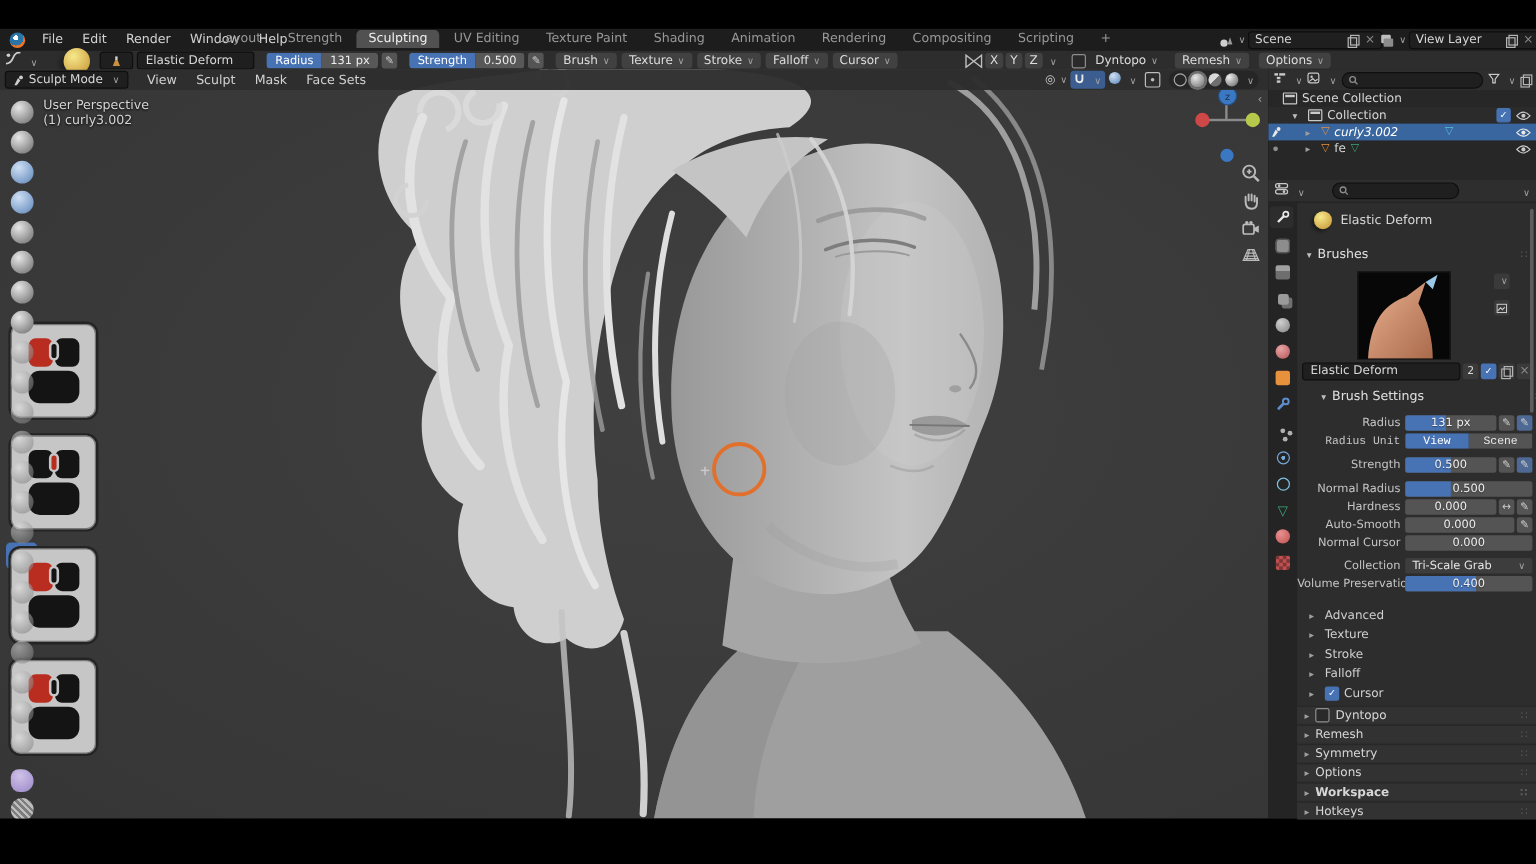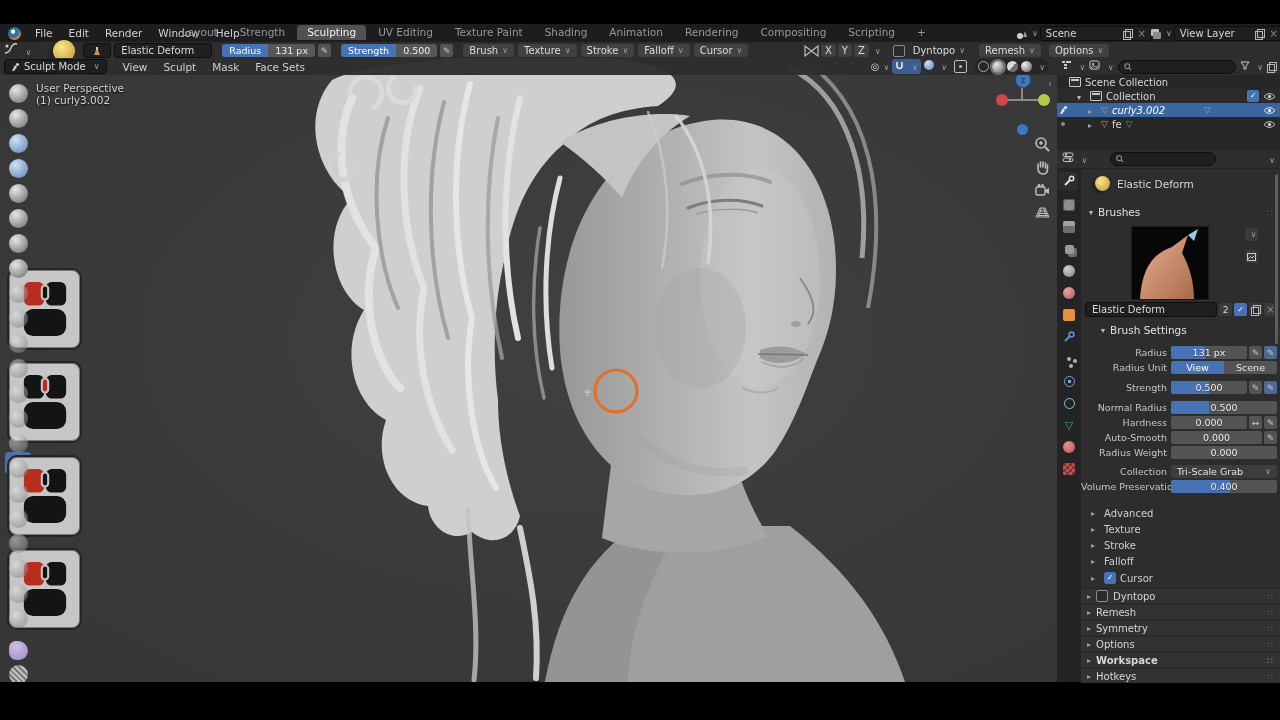--- a/index.html
+++ b/index.html
@@ -610,21 +610,21 @@
 
       <div class="prow" style="top:178px;">
         <span class="plabel">Radius</span>
         <div class="slider">
             <div class="fill" style="width:45%;"></div>
             <span class="sval">131 px</span>
           </div>
         <span class="mini pen" style="margin-left:2px;"></span>
         <span class="mini pen" style="margin-left:2px;background:#4e6a94;"></span>
       </div>
-      <div class="prow" style="top:193px;">
+      <div class="prow" style="top:193px;font-family:Liberation Mono, monospace;">
         <span class="plabel">Radius Unit</span>
         <div class="seg">
           <div class="on">View</div>
           <div>Scene</div>
         </div>
       </div>
       <div class="prow" style="top:213px;">
         <span class="plabel">Strength</span>
         <div class="slider">
             <div class="fill" style="width:50%;"></div>
@@ -649,21 +649,21 @@
         <span class="mini pen" style="margin-left:2px;"></span>
       </div>
       <div class="prow" style="top:263px;">
         <span class="plabel">Auto-Smooth</span>
         <div class="slider">
             <span class="sval">0.000</span>
           </div>
         <span class="mini pen" style="margin-left:2px;"></span>
       </div>
       <div class="prow" style="top:278px;">
-        <span class="plabel">Radius Weight</span>
+        <span class="plabel">Normal Cursor</span>
         <div class="slider">
             <span class="sval">0.000</span>
           </div>
       </div>
       <div class="prow" style="top:297px;">
         <span class="plabel">Collection</span>
         <div class="ddfield dd">
             <span>Tri-Scale Grab</span>
           </div>
       </div>

